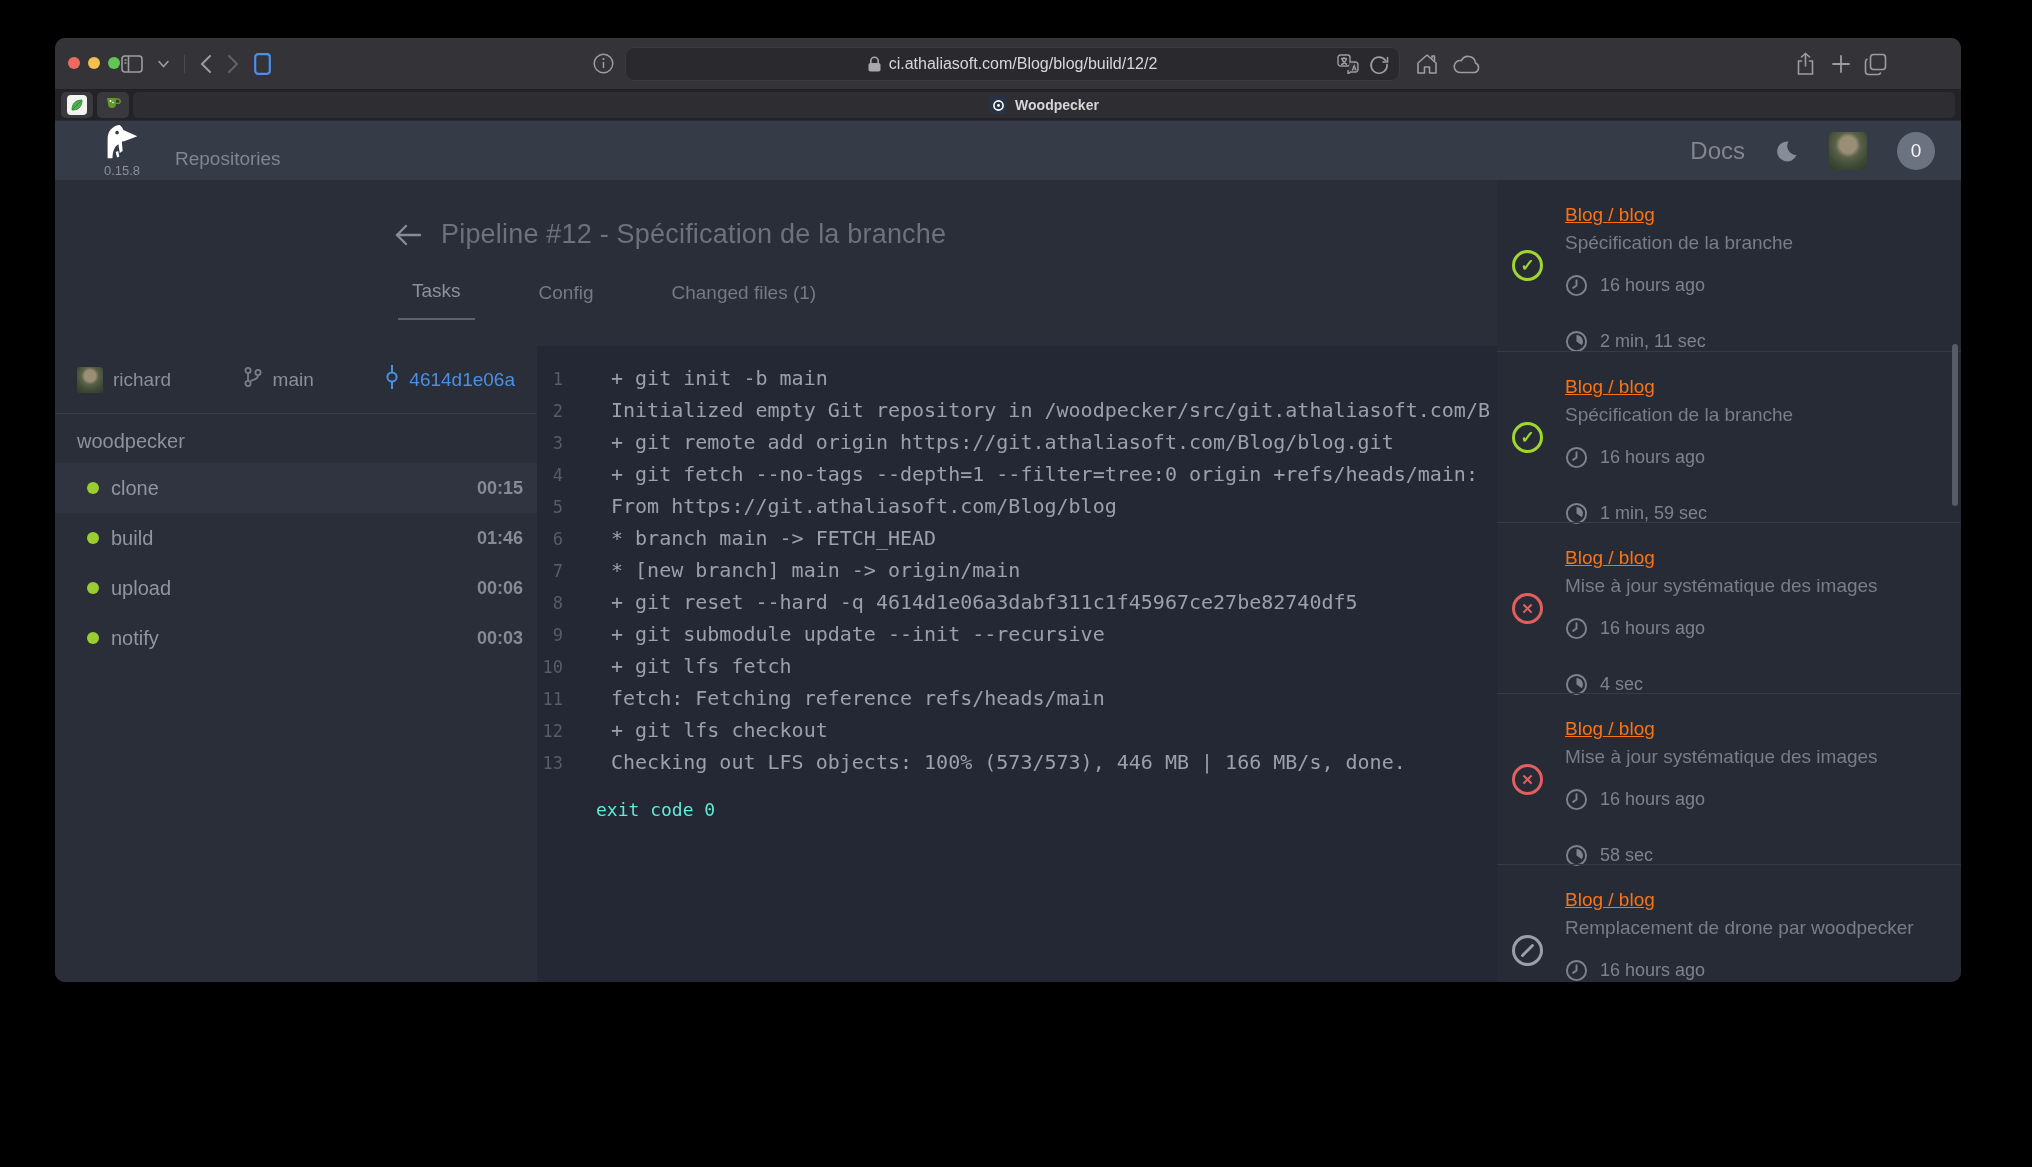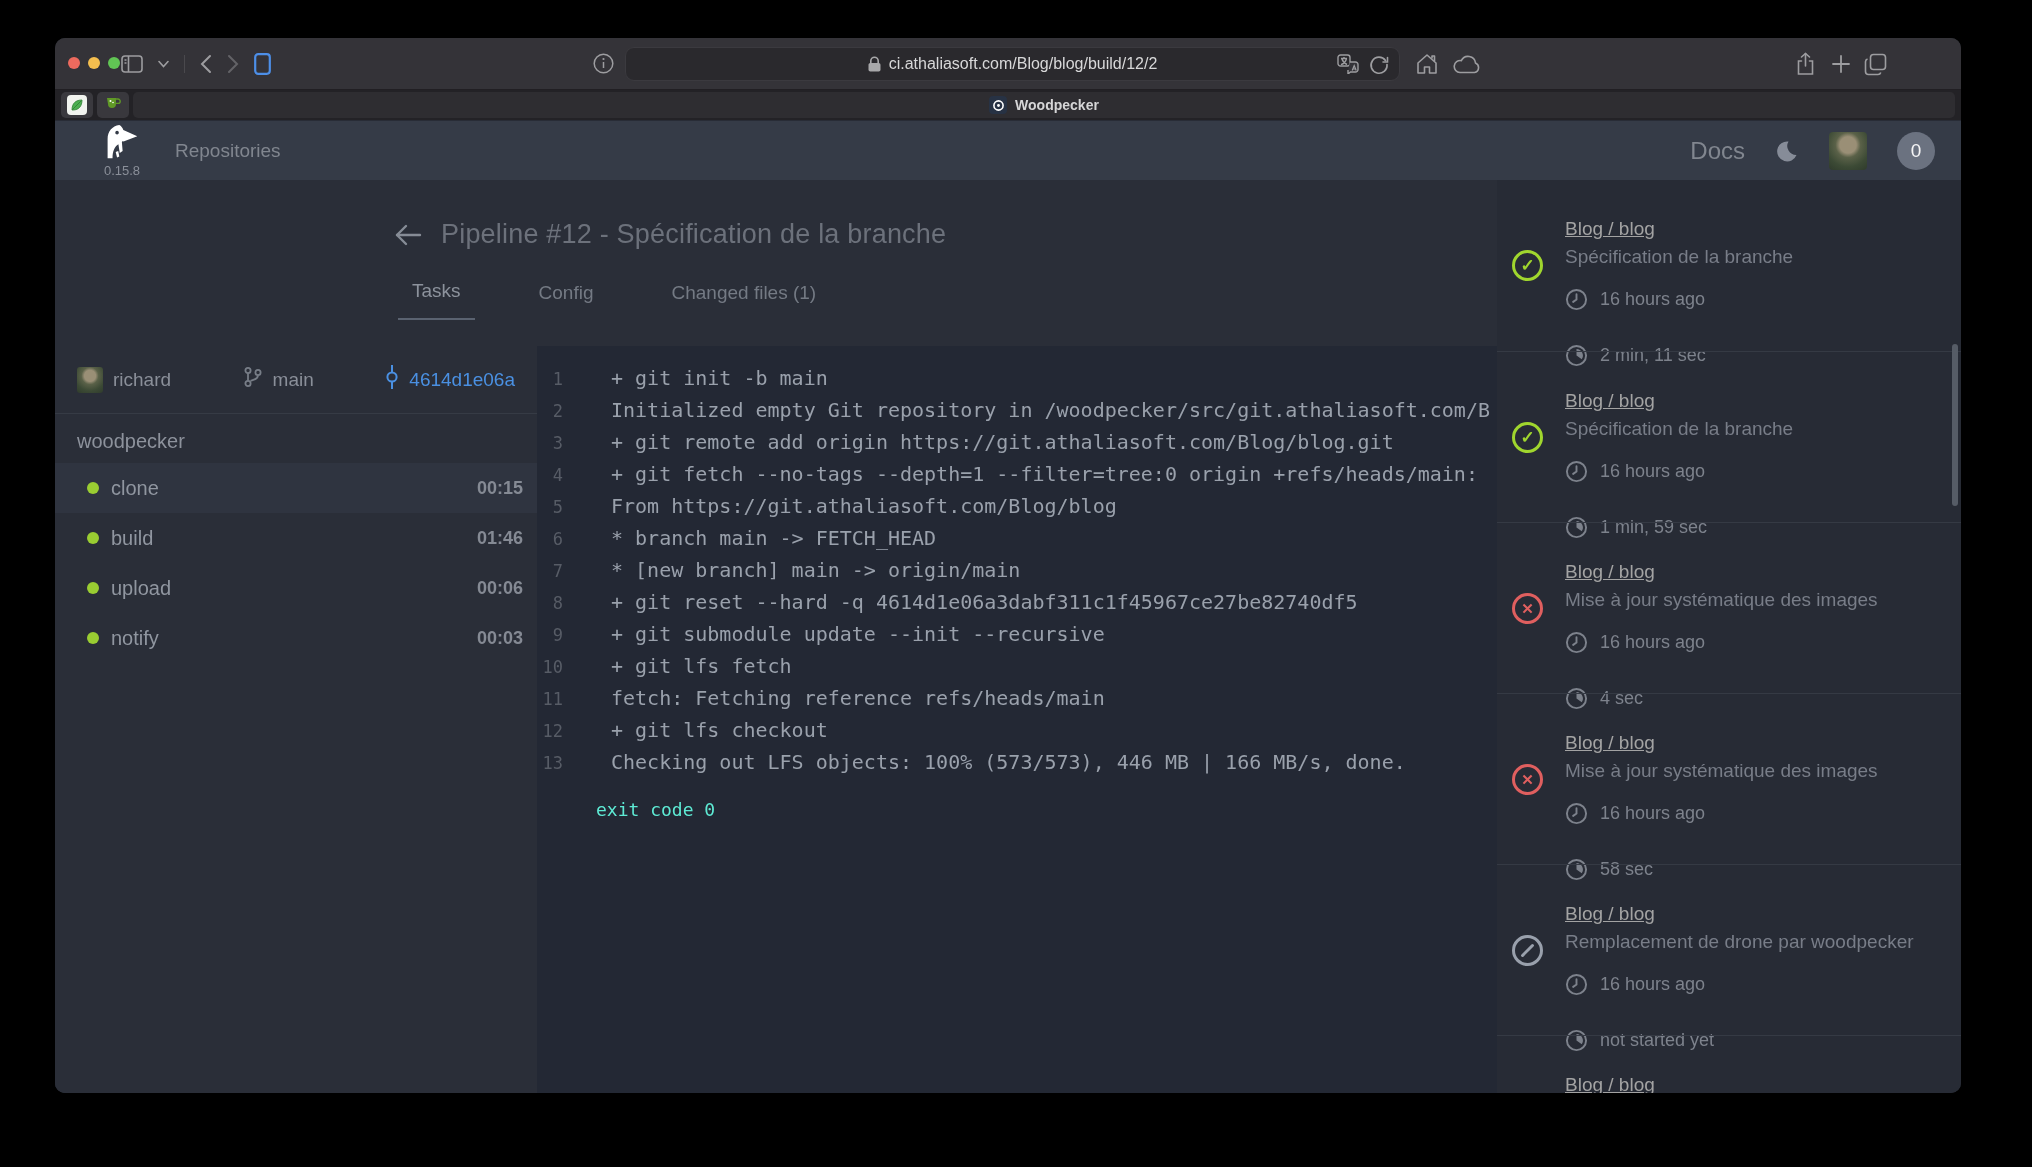--- a/index.html
+++ b/index.html
@@ -1,20 +1,20 @@
 <!DOCTYPE html>
 <html><head>
 <meta charset="utf-8">
 <style>
   * { margin:0; padding:0; box-sizing:border-box; }
   body { background:#000; font-family:"Liberation Sans", sans-serif; }
   .stage { position:relative; width:2032px; height:1167px; background:#000; overflow:hidden; }
 
   
-  .window { position:absolute; left:55px; top:38px; width:1906px; height:1055px;
+  .window { position:absolute; left:55px; top:38px; width:1906px; height:944px;
             border-radius:10px; overflow:hidden; background:#282c36;
             box-shadow:0 18px 60px rgba(0,0,0,.8); }
 
   
   .toolbar { position:relative; height:52px; background:#343338; border-bottom:1px solid #211f23; }
   .traffic { position:absolute; left:13px; top:19px; display:flex; gap:8px; }
   .traffic span { width:12px; height:12px; border-radius:50%; display:block; }
   .tl-close { background:#ed6a5e; } .tl-min { background:#f5bf4f; } .tl-zoom { background:#61c554; }
   .navicons { position:absolute; left:66px; top:0; height:52px; display:flex; align-items:center; gap:15px; color:#9d9da0; }
   .navicons svg { display:block; }
@@ -37,21 +37,21 @@
   .leaf-chip { width:20px; height:20px; border-radius:4px; background:#f2f4ef; display:flex; align-items:center; justify-content:center; }
   .main-tab { flex:1; border-radius:5px; background:#2e2d31; display:flex; align-items:center; justify-content:center;
               gap:8px; color:#d6d6d7; font-size:14px; font-weight:bold; }
   .wp-favicon { width:18px; height:18px; border-radius:4px; background:#273244; display:flex; align-items:center; justify-content:center; }
 
   
   .app { position:absolute; top:83px; left:0; right:0; bottom:0; display:flex; flex-direction:column; }
   .appheader { flex:0 0 59px; background:#353b47; position:relative; }
   .logo { position:absolute; left:36px; top:3px; width:62px; text-align:center; }
   .logo .ver { font-size:13px; color:#8a8f99; line-height:13px; margin-top:-2px; }
-  .nav-repos { position:absolute; left:120px; top:0; height:59px; display:flex; align-items:center;
+  .nav-repos { position:absolute; left:120px; top:8px; height:59px; display:flex; align-items:center;
                color:#81868f; font-size:19px; cursor:pointer; }
   .hdr-right { position:absolute; right:26px; top:0; height:59px; display:flex; align-items:center; gap:30px; }
   .docs-link { color:#81868f; font-size:24px;margin-left:27px; }
   .moon { color:#868c98; display:flex; }
   .avatar { width:38px; height:38px; border-radius:4px;
             background:radial-gradient(circle at 50% 34%, #9a8f76 0 26%, #5a6148 40%, #3c4a35 70%, #2f3b2c 100%); }
   .badge { width:38px; height:38px; border-radius:50%; background:#6b7280; color:#f5f5f6;
            font-size:19px; display:flex; align-items:center; justify-content:center; }
 
   .content { flex:1; display:flex; min-height:0; }
@@ -93,21 +93,21 @@
   .build + .build { border-top:1px solid #353a44; }
   .b-status { position:absolute; left:15px; top:70px; width:31px; height:31px; border-radius:50%;
               display:flex; align-items:center; justify-content:center; font-weight:bold; }
   .b-status.success { border:3px solid #a0d62e; color:#a0d62e; }
   .b-status.success::before { content:"✓"; font-size:17px; }
   .b-status.failure { border:3px solid #e05f5f; color:#e05f5f; }
   .b-status.failure::before { content:"✕"; font-size:15px; }
   .b-status.skipped { border:3px solid #99a0ac; }
   .b-status.skipped::before { content:""; position:absolute; width:17px; height:3px;
               background:#99a0ac; border-radius:2px; transform:rotate(-45deg); }
-  .b-repo { font-size:19px; color:#a3a3a3; text-decoration:underline; line-height:26px; display:inline-block;margin-top:14px; }
+  .b-repo { font-size:19px; color:#f97316; text-decoration:underline; line-height:26px; display:inline-block; }
   .b-msg { font-size:19px; color:#787d88; line-height:30px; white-space:nowrap; overflow:hidden; }
   .trow { display:flex; align-items:center; gap:12px; color:#7d828c; font-size:18px; line-height:29px;margin-top:27px; }
   .trow.firstrow { margin-top:13px; }
   .trow svg { flex:0 0 23px; }
   .scrollbar { position:absolute; right:3px; top:164px; width:6px; height:162px; border-radius:3px; background:#565c66; }
 </style>
 </head>
 <body>
 
 <div class="stage">

